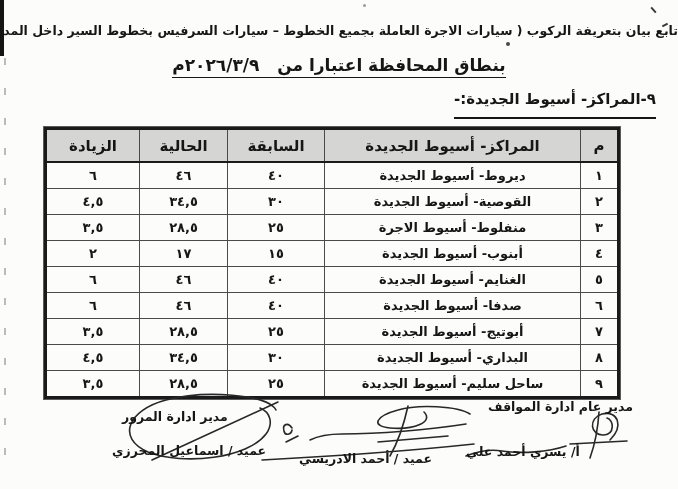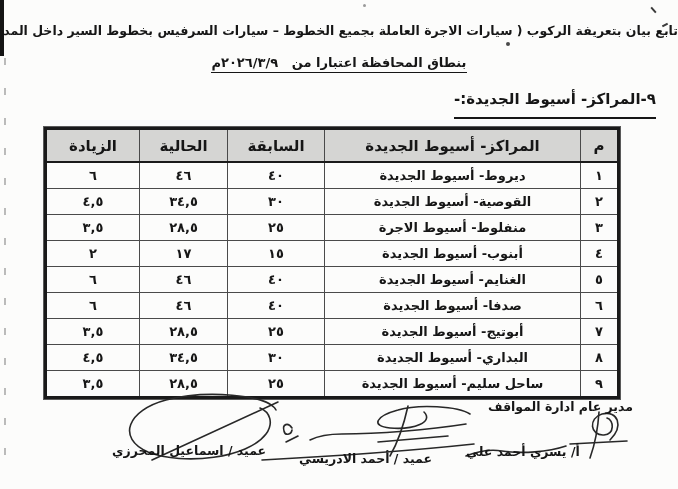--- a/index.html
+++ b/index.html
@@ -13,21 +13,21 @@
     background:repeating-linear-gradient(to bottom,#6b6b6b 0 7px,transparent 7px 30px);}
   .speck{position:absolute;background:#3a3a3a;}
   .speck.s1{left:650px;top:9px;width:7px;height:2px;transform:rotate(48deg);}
   .speck.s2{left:662px;top:24px;width:6px;height:2px;transform:rotate(-28deg);}
   .speck.s3{left:363px;top:4px;width:3px;height:3px;border-radius:50%;background:#9a9a9a;}
   .speck.s4{left:506px;top:42px;width:4px;height:4px;border-radius:50%;background:#4a4a4a;}
 
   .doc-title{position:absolute;top:23px;left:0;right:0;text-align:center;
     font-size:12.5px;font-weight:bold;white-space:nowrap;letter-spacing:0;}
   .doc-subtitle{position:absolute;top:55px;left:0;right:0;text-align:center;
-    font-size:13px;font-weight:bold;}
+    font-size:17px;font-weight:bold;}
   .doc-subtitle .u{border-bottom:1.8px solid #161616;padding-bottom:2px;}
   .section-title{position:absolute;top:90px;right:22px;font-size:15px;font-weight:bold;
     border-bottom:2px solid #161616;padding-bottom:9px;}
 
   table.fare{position:absolute;top:127px;left:44px;border-collapse:collapse;table-layout:fixed;
     border:3px solid #1a1a1a;outline:1px solid #5a5a5a;}
   table.fare th{height:29px;background:#d5d5d3;border:1px solid #4a4a4a;
     border-bottom:2px solid #1a1a1a;font-size:15px;font-weight:bold;text-align:center;}
   table.fare td{height:25px;border:1px solid #4a4a4a;text-align:center;
     font-size:13px;font-weight:bold;padding:0 3px;}
@@ -157,20 +157,21 @@
 
   <svg class="sig-svg svg-traffic-inv" width="222" height="64" viewBox="0 0 222 64">
     <path d="M212,14 C200,6 160,4 140,10 C118,16 112,26 132,28 C156,30 176,22 166,12"></path>
     <path d="M208,24 C170,30 120,34 84,34 C70,34 60,36 52,40"></path>
     <path d="M150,6 C146,24 140,42 132,56"></path>
     <path d="M190,36 L120,42"></path>
     <path d="M216,44 C160,50 80,56 4,60"></path>
   </svg>
   <div class="sig-name n-traffic-inv">عميد / أحمد الادريسي</div>
 
+  <div class="sig-title t-traffic-dir">مدير ادارة المرور</div>
   <svg class="sig-svg svg-traffic-dir" width="192" height="80" viewBox="0 0 192 80">
     <path d="M168,20 C160,4 96,0 58,10 C20,20 8,48 40,62 C76,76 140,68 158,44 C166,33 162,22 152,18"></path>
     <path d="M170,12 L44,70"></path>
     <path d="M184,38 C180,32 174,34 176,41 C177,46 183,45 184,40"></path>
     <path d="M190,46 L178,52"></path>
   </svg>
   <div class="sig-name n-traffic-dir">عميد / اسماعيل المحرزي</div>
 
 </div>
 

